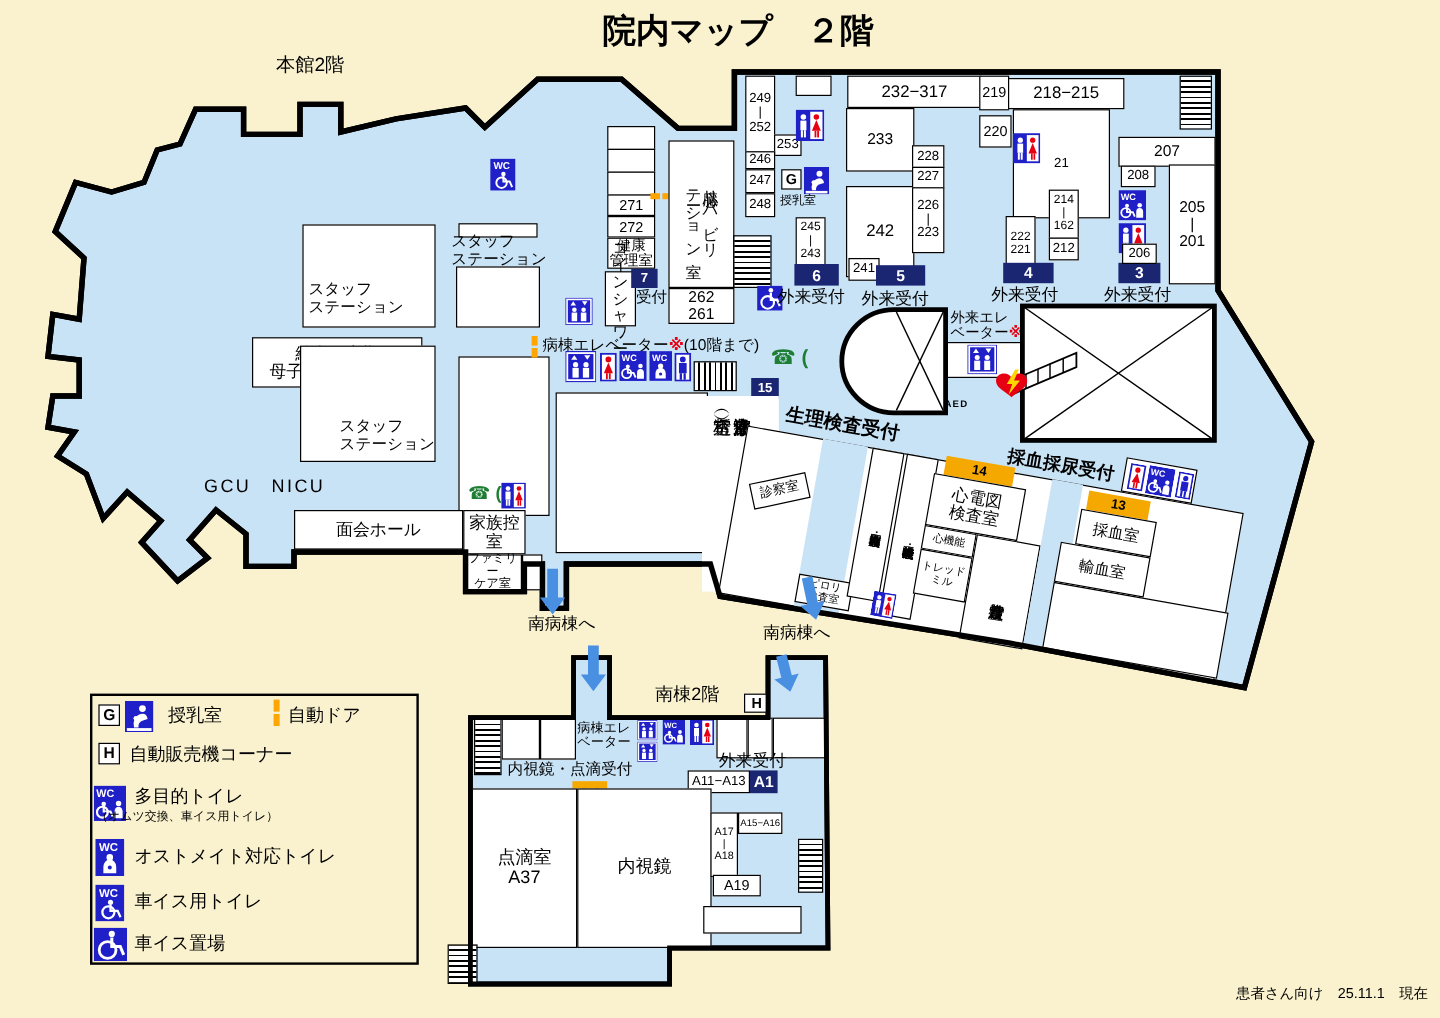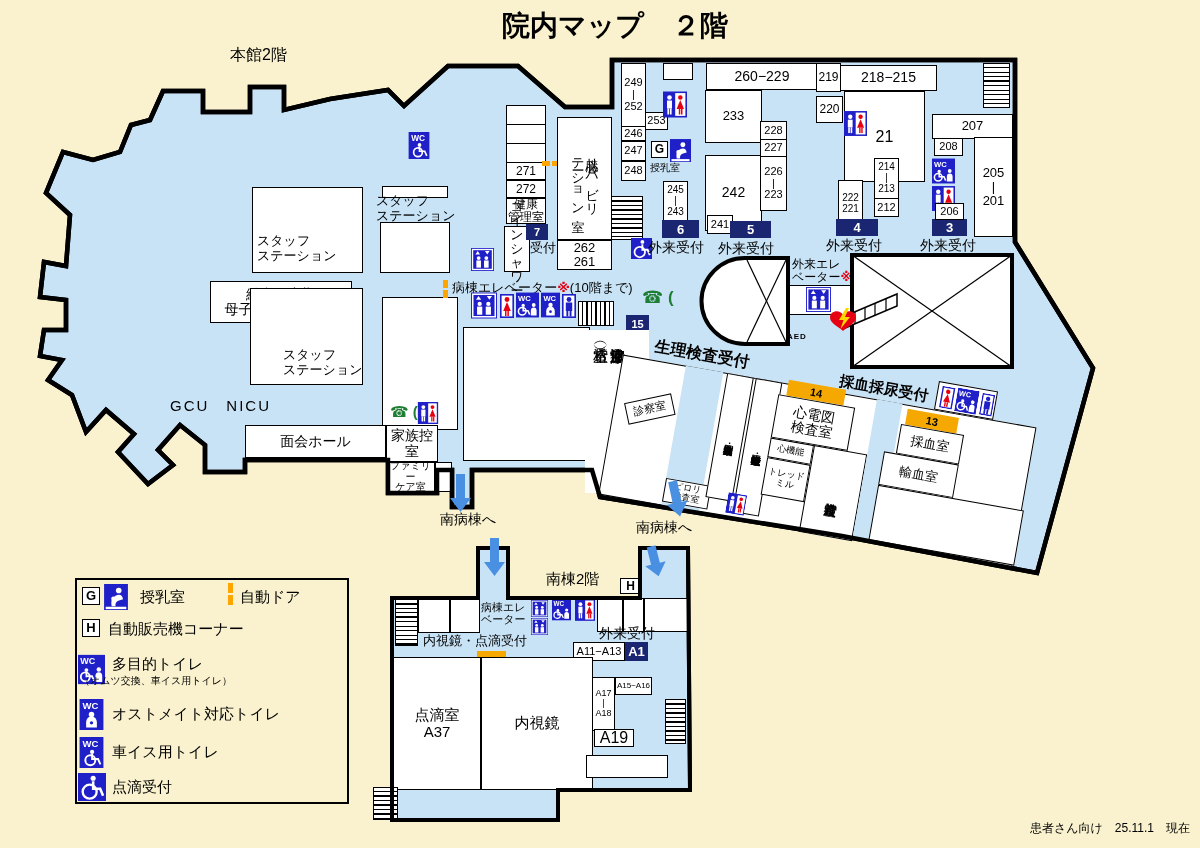--- a/index.html
+++ b/index.html
@@ -218,33 +218,33 @@
 |
 243</div>
 <div class="rm" style="left:705px;top:90px;width:57px;height:53px;font-size:13px">233</div>
 <div class="rm" style="left:705px;top:155px;width:57px;height:76px;font-size:14px">242</div>
 <div class="rm" style="left:707px;top:215px;width:26px;height:19px;font-size:11px">241</div>
 <div class="rm" style="left:760px;top:121px;width:27px;height:19px;font-size:11px">228</div>
 <div class="rm" style="left:760px;top:139px;width:27px;height:18px;font-size:11px">227</div>
 <div class="rm" style="left:760px;top:156px;width:27px;height:55px;font-size:11px">226
 |
 223</div>
-<div class="rm" style="left:706px;top:63px;width:112px;height:27px;font-size:14px">260−229</div>
+<div class="rm" style="left:706px;top:63px;width:112px;height:27px;font-size:14px">232−317</div>
 <div class="rm" style="left:816px;top:63px;width:25px;height:29px;font-size:12px">219</div>
 <div class="rm" style="left:840px;top:65px;width:97px;height:26px;font-size:14px">218−215</div>
-<div class="rm" style="left:844px;top:91px;width:81px;height:91px;font-size:16px">21</div>
+<div class="rm" style="left:844px;top:91px;width:81px;height:91px;font-size:11px">21</div>
 <div class="rm" style="left:816px;top:96px;width:27px;height:27px;font-size:12px">220</div>
 <svg class="ab" style="left:844px;top:110px;width:23px;height:27px">
     <use href="#s-mf"></use>
   </svg>
 <div class="rm" style="left:838px;top:180px;width:25px;height:48px;font-size:10px">222
 221</div>
 <div class="rm" style="left:874px;top:158px;width:25px;height:41px;font-size:10px">214
 |
-213</div>
+162</div>
 <div class="rm" style="left:874px;top:198px;width:25px;height:19px;font-size:11px">212</div>
 
 <svg class="ab" style="left:630px;top:238px;width:23px;height:21px">
     <use href="#s-wch"></use>
   </svg>
 <div class="bn" style="left:662px;top:220px;width:37px;height:18px;font-size:13px">6</div>
 <div class="lbl" style="left:648px;top:240px;font-size:14px">外来受付</div>
 <div class="bn" style="left:730px;top:221px;width:41px;height:17px;font-size:13px">5</div>
 <div class="lbl" style="left:718px;top:241px;font-size:14px">外来受付</div>
 <div class="bn" style="left:836px;top:219px;width:42px;height:17px;font-size:13px">4</div>
@@ -347,21 +347,21 @@
 <div class="lbl" style="left:599px;top:626px;font-size:14px">外来受付</div>
 <div class="rm" style="left:573px;top:642px;width:52px;height:19px;font-size:11px">A11−A13</div>
 <div class="bn" style="left:625px;top:642px;width:23px;height:19px;font-size:13px">A1</div>
 <div class="rm" style="left:393px;top:657px;width:88px;height:133px;font-size:15px">点滴室
 A37</div>
 <div class="rm" style="left:481px;top:657px;width:112px;height:133px;font-size:15px">内視鏡</div>
 <div class="rm" style="left:592px;top:677px;width:23px;height:54px;font-size:9px">A17
 |
 A18</div>
 <div class="rm" style="left:615px;top:677px;width:37px;height:18px;font-size:8px">A15−A16</div>
-<div class="rm" style="left:594px;top:729px;width:40px;height:18px;font-size:16px">A19</div>
+<div class="rm" style="left:594px;top:729px;width:40px;height:18px;font-size:12px">A19</div>
 <div class="rm" style="left:586px;top:755px;width:82px;height:23px"></div>
 <div class="stairs" style="left:665px;top:699px;width:21px;height:45px"></div>
 <div class="stairs" style="left:373px;top:787px;width:25px;height:33px"></div>
 
 <div class="legendbox" style="left:75px;top:578px;width:270px;height:222px"></div>
 <div class="rm" style="left:82px;top:587px;width:18px;height:18px;font-size:13px;font-weight:bold">G</div>
 <svg class="ab" style="left:104px;top:584px;width:24px;height:26px">
     <use href="#s-nur"></use>
   </svg>
 <div class="lbl" style="left:140px;top:589px;font-size:15px">授乳室</div>
@@ -379,21 +379,21 @@
     <use href="#s-wco"></use>
   </svg>
 <div class="lbl" style="left:112px;top:706px;font-size:15px">オストメイト対応トイレ</div>
 <svg class="ab" style="left:78px;top:737px;width:27px;height:31px">
     <use href="#s-wcw"></use>
   </svg>
 <div class="lbl" style="left:112px;top:744px;font-size:15px">車イス用トイレ</div>
 <svg class="ab" style="left:78px;top:773px;width:28px;height:28px">
     <use href="#s-wch"></use>
   </svg>
-<div class="lbl" style="left:112px;top:779px;font-size:15px">点滴受付</div>
+<div class="lbl" style="left:112px;top:779px;font-size:15px">車イス置場</div>
 
 <svg class="ab" width="1200" height="848" style="left:0;top:0;pointer-events:none">
   <polygon points="150,120 163,91 203,91 203,112 250,112 250,87 284,87 284,110 330,99 388,90 404,106 448,66 518,66 565,107 612,107 612,60 1015,60 1015,242 1093,368 1037,573 842,536 600,497 592,470 472,470 472,507 452,507 452,470 437,470 437,493 388,493 388,460 245,460 245,472 205,472 205,445 180,425 158,450 173,465 148,484 118,452 134,434 106,410 86,432 72,395 48,380 62,360 40,356 44,330 66,330 66,300 40,297 44,262 66,266 70,215 46,193 63,152 93,160 120,152 131,125" fill="none" stroke="#000" stroke-width="4.5" stroke-linejoin="miter"></polygon>
   <polygon points="392,598 478,598 478,548 508,548 508,598 640,598 640,548 688,548 690,790 558,790 558,820 392,820" fill="none" stroke="#000" stroke-width="4"></polygon>
   <g>
     <path d="M788,258 L745,258 A43.5,43 0 0 0 745,344 L788,344 Z" fill="#fff" stroke="#000" stroke-width="4"></path>
     <line x1="747" y1="260" x2="786" y2="342" stroke="#000" stroke-width="1.2"></line>
     <line x1="747" y1="342" x2="786" y2="260" stroke="#000" stroke-width="1.2"></line>
   </g>
   <g>

